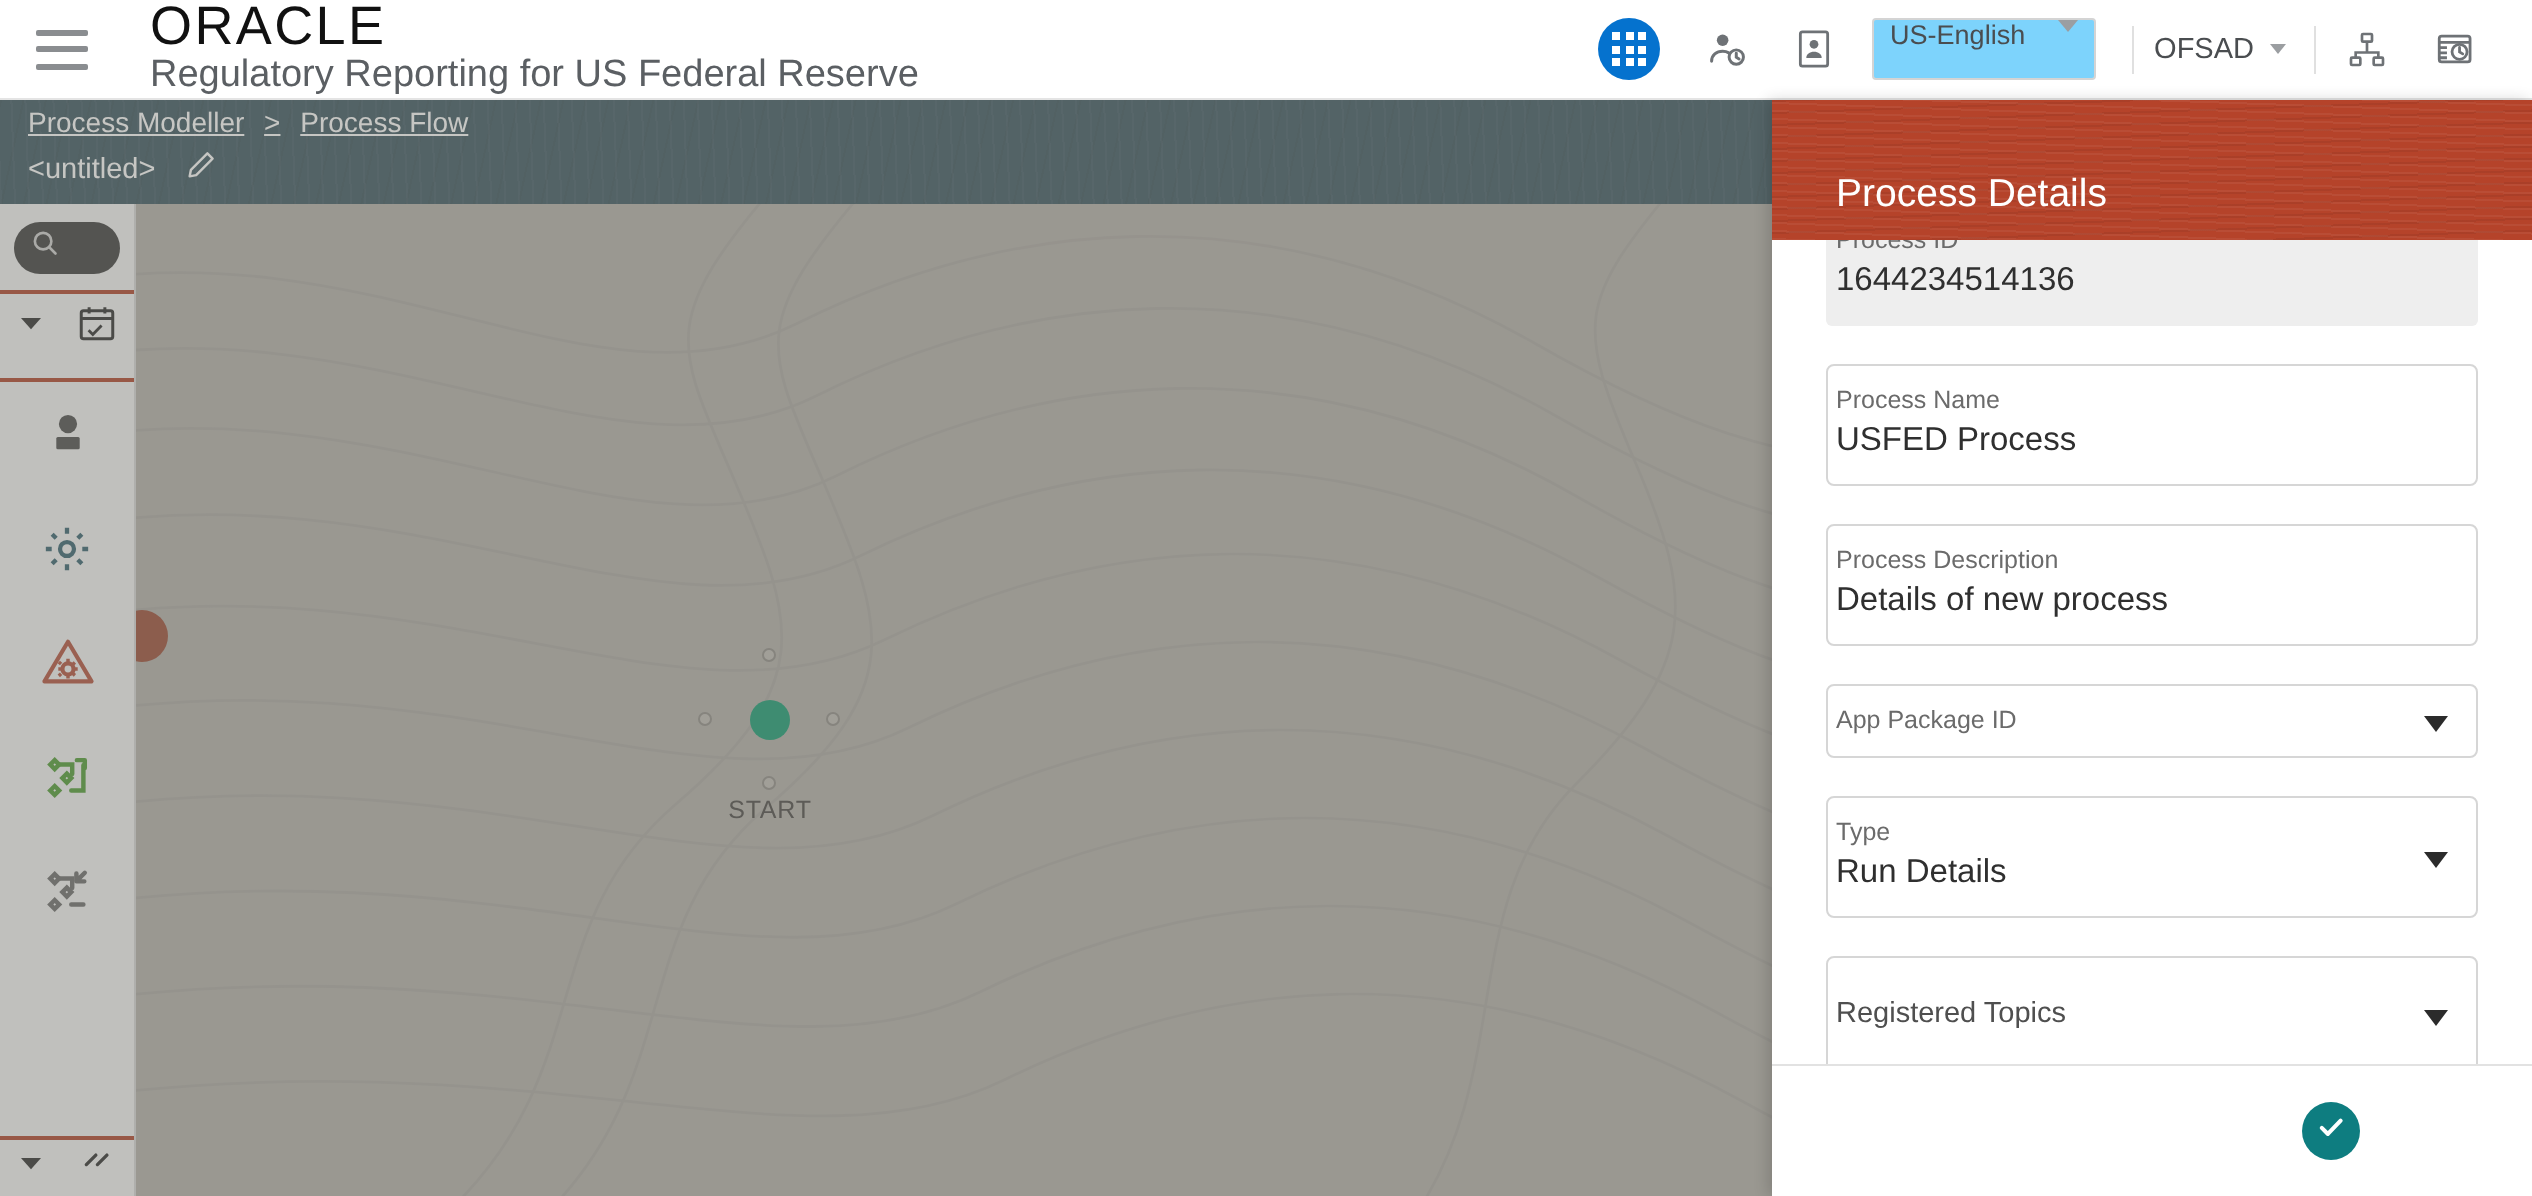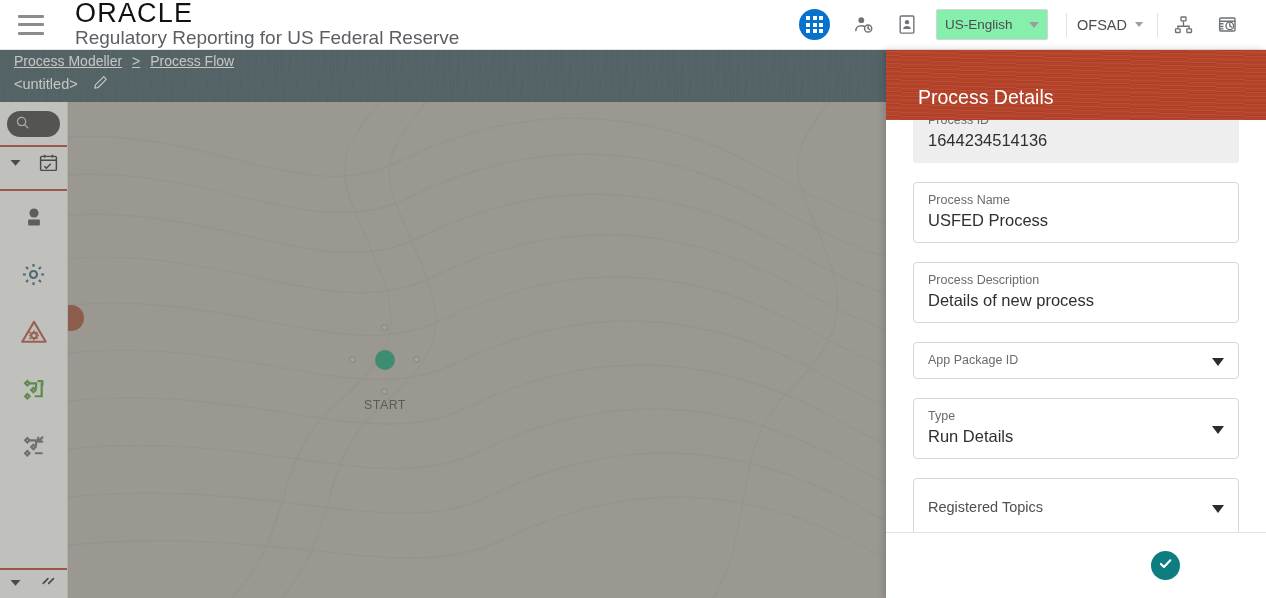--- a/index.html
+++ b/index.html
@@ -40,21 +40,21 @@
   }
   .apps-grid { display: grid; grid-template-columns: repeat(3, 4px); grid-gap: 2.5px; }
   .apps-grid i { width: 4px; height: 4px; background: #fff; display: block; }
 
   .icon-btn { width: 30px; height: 30px; display:flex; align-items:center; justify-content:center;
      margin-right: 14px; cursor: pointer; }
   .icon-btn svg { display: block; }
 
   .lang-select {
     width: 112px; height: 31px; border: 1px solid #d4d4d4; border-radius: 2px;
-    background: #86efac; display: flex; align-items: center; padding: 0 8px;
+    background: #7dd3fc; display: flex; align-items: flex-start; padding: 0 8px;
     font-size: 13.5px; color: #4a4d50; margin-right: 8px; cursor: pointer;
   }
   .lang-select .caret { margin-left: auto; }
   .caret {
     width: 0; height: 0; border-left: 5px solid transparent; border-right: 5px solid transparent;
     border-top: 6px solid #9b9ea1;
   }
   .caret.sm { border-left-width: 4.5px; border-right-width: 4.5px; border-top-width: 5.5px; }
 
   .sep { width: 1px; height: 24px; background: #e0e0e0; margin: 0 10px; }
@@ -139,21 +139,21 @@
     background-image:
       repeating-linear-gradient(2deg, rgba(255,255,255,0.055) 0px, rgba(255,255,255,0.055) 1px, transparent 1px, transparent 4px),
       repeating-linear-gradient(178deg, rgba(0,0,0,0.06) 0px, rgba(0,0,0,0.06) 1px, transparent 1px, transparent 6px);
   }
   .panel-title { position: absolute; left: 32px; bottom: 11px; font-size: 19.5px; font-weight: 400; text-align: center; }
 
   .panel-body { flex: 1; overflow: hidden; position: relative; padding: 0 27px; }
 
   .field {
     position: relative; border: 1px solid #d6d6d6; border-radius: 4px;
-    background: #fff; padding: 9px 14px 10px 14px; margin-bottom: 19px; cursor: text;
+    background: #fff; padding: 9px 14px 10px 4px; margin-bottom: 19px; cursor: text;
   }
   .field.readonly { border-color: transparent; background: #eeeeee; border-radius: 3px; }
   .field-label { font-size: 12.5px; color: #6b6b6b; line-height: 16px; }
   .field-value { font-size: 16.5px; color: #2f2f2f; line-height: 24px;
      white-space: nowrap; overflow: hidden; text-overflow: ellipsis; }
   .field.select { cursor: pointer; padding-right: 36px; }
   .field .dd-caret {
     position: absolute; right: 14px; top: 50%; margin-top: -3px;
     width: 0; height: 0; border-left: 6.5px solid transparent;
     border-right: 6.5px solid transparent; border-top: 8px solid #2b2b2b;

